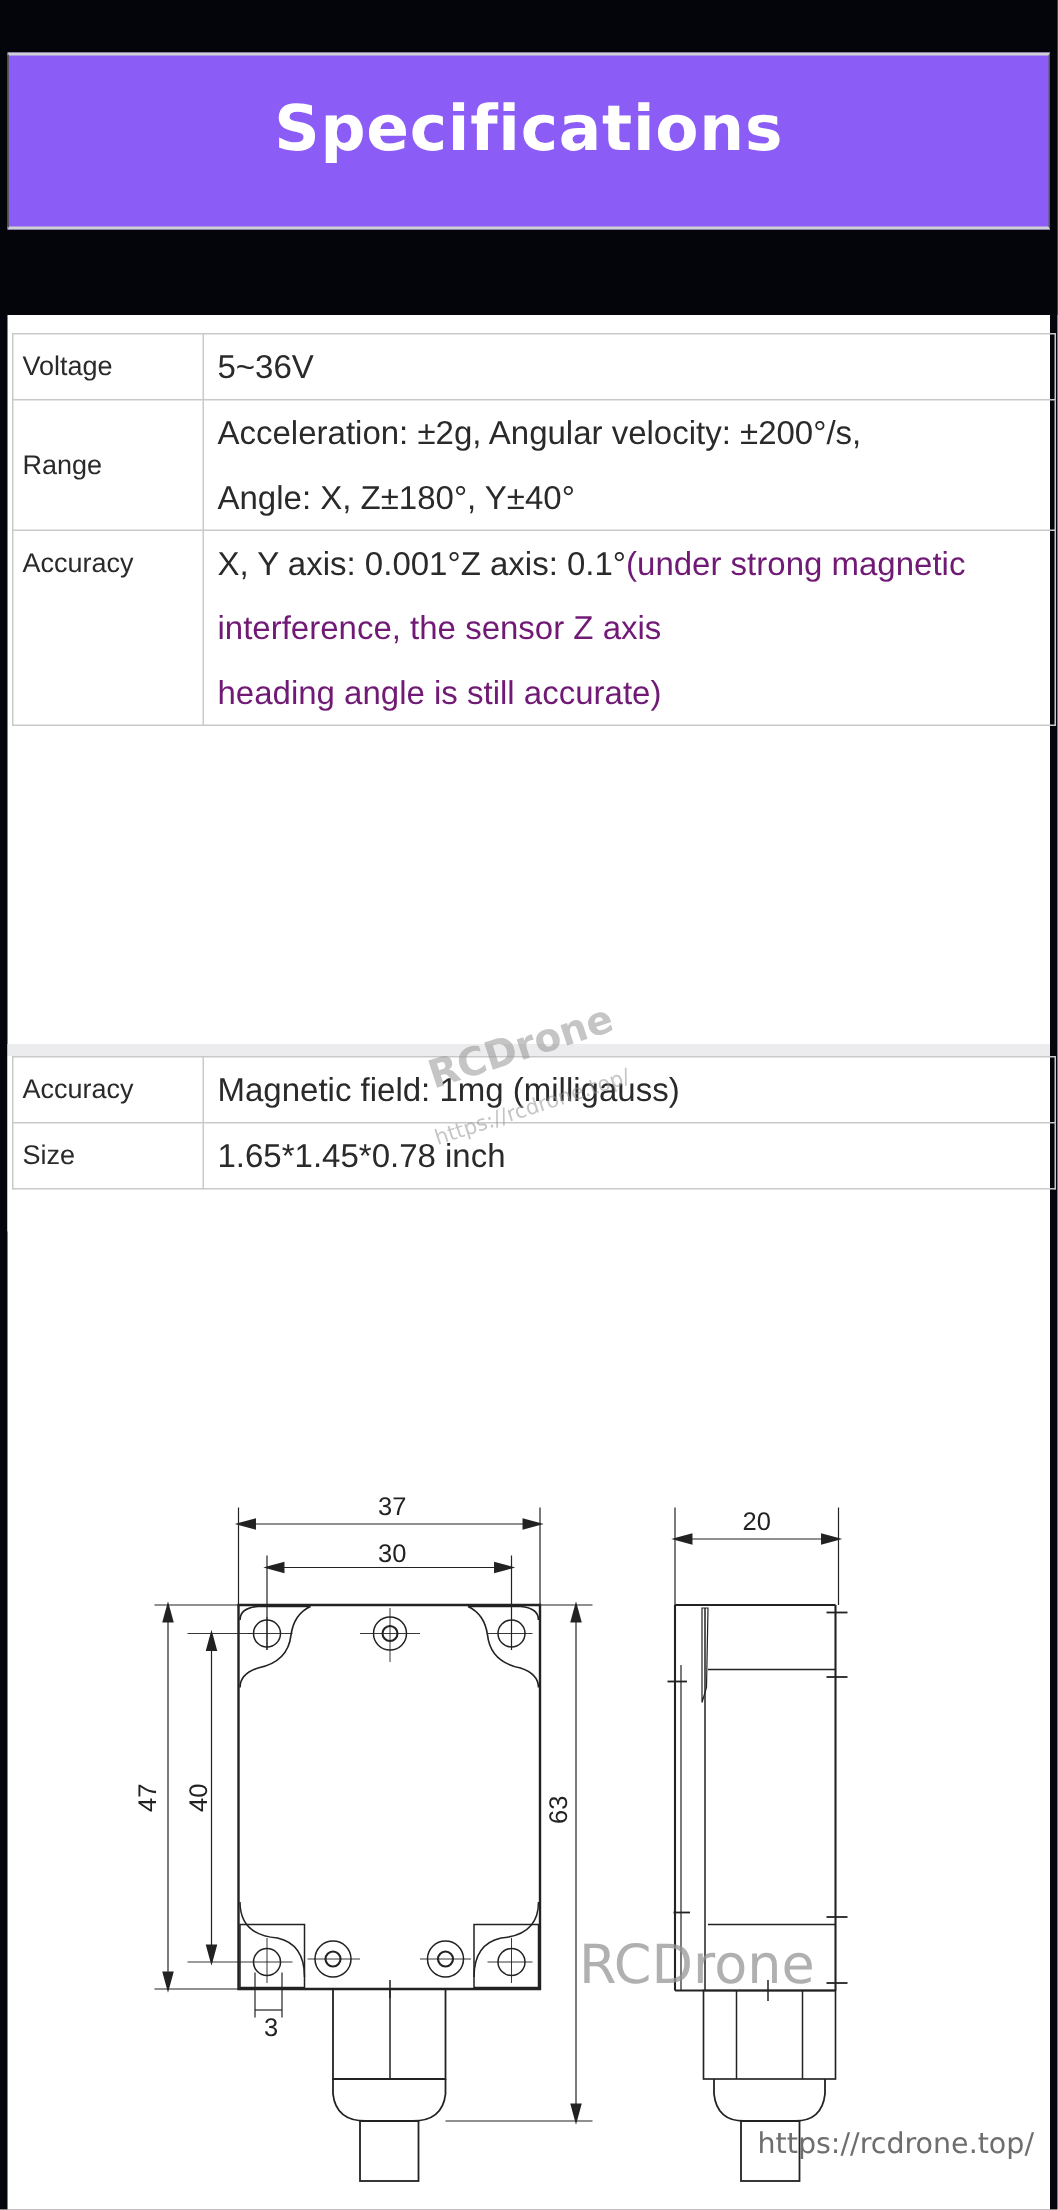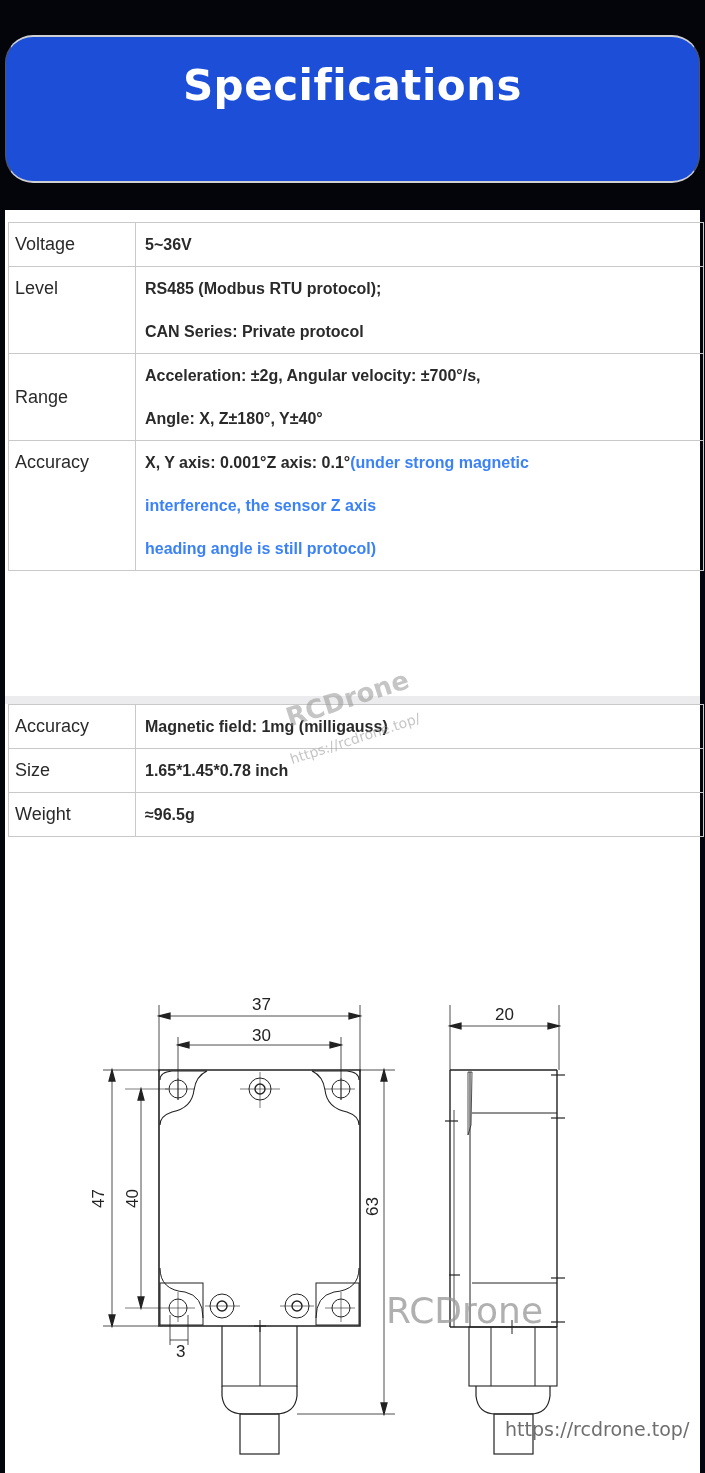--- a/index.html
+++ b/index.html
@@ -1,32 +1,32 @@
 <!DOCTYPE html>
 <html><head>
 <meta charset="utf-8">
 <style>
   html, body { margin:0; padding:0; }
   body { width:705px; height:1473px; background:#05050d; position:relative; overflow:hidden; font-family:"DejaVu Sans", sans-serif; }
   .header-band { position:absolute; left:0; top:0; width:705px; height:210px; background:#04040b; }
-  .title-box { position:absolute; left:5px; top:35px; width:695px; height:148px; background:#1d4ed8;
-    border-top:2px solid #cfd0d4; border-bottom:2px solid #cfd0d4; border-left:1px solid #55565b; border-right:1px solid #55565b; box-sizing:border-box;border-radius:28px; }
+  .title-box { position:absolute; left:5px; top:35px; width:695px; height:118px; background:#8b5cf6;
+    border-top:2px solid #cfd0d4; border-bottom:2px solid #cfd0d4; border-left:1px solid #55565b; border-right:1px solid #55565b; box-sizing:border-box; }
   .title-text { position:absolute; left:0; right:0; top:24px; text-align:center; color:#ffffff; font-family:"DejaVu Sans", sans-serif; font-weight:bold; font-size:42px; letter-spacing:0.5px; }
   .panel { position:absolute; left:5px; background:#ffffff; }
   .panel1 { top:210px; width:695px; height:611px; }
   .panel2 { top:704px; width:695px; height:769px; }
   .gap { position:absolute; left:5px; top:696px; width:695px; height:8px; background:#ececee; }
   table.spec { position:absolute; left:3px; border-collapse:collapse; width:696px; }
   .panel1 table.spec { top:12px; }
   .panel2 table.spec { top:0px; }
   table.spec td { border:1px solid #c9c9c9; vertical-align:top; color:#2a2a2a; }
   td.lbl { width:116px; font-family:"Liberation Sans", sans-serif; font-size:18px; padding:0 4px 0 6px; }
-  td.val { font-family:"Liberation Sans", sans-serif; font-size:16px; padding:0 8px 0 9px;font-weight:bold; }
+  td.val { font-family:"Liberation Sans", sans-serif; font-size:22px; padding:0 8px 0 9px; }
   .ln { display:block; height:43px; line-height:43px; white-space:nowrap; }
-  .red { color:#3b82f6; }
+  .red { color:#701a75; }
   .wm1 { position:absolute; left:282px; top:704px; color:rgba(150,150,150,0.55); font-family:"DejaVu Sans", sans-serif; font-weight:bold; font-size:26px; transform:rotate(-18deg); transform-origin:left top; }
   .wm2 { position:absolute; left:288px; top:752px; color:rgba(150,150,150,0.55); font-family:"DejaVu Sans", sans-serif; font-size:14px; transform:rotate(-18deg); transform-origin:left top; }
   .wm3 { position:absolute; left:386px; top:1290px; color:rgba(150,150,150,0.75); font-family:"DejaVu Sans", sans-serif; font-size:36px; }
   .wm4 { position:absolute; left:505px; top:1418px; color:#6e6e6e; font-family:"DejaVu Sans", sans-serif; font-size:19px; }
   svg.drawing { position:absolute; left:0; top:0; }
   .dimtxt { font-family:"Liberation Sans", sans-serif; font-size:17px; fill:#222; }
 </style>
 </head>
 <body>
 
@@ -41,45 +41,36 @@
     <tbody>
         <tr>
       <td class="lbl">
             <span class="ln">Voltage</span>
           </td>
       <td class="val">
             <span class="ln">5~36V</span>
           </td>
     </tr>
     <tr>
-      <td class="lbl">
-            <span class="ln">Level</span>
-          </td>
-      <td class="val">
-        <span class="ln">RS485 (Modbus RTU protocol);</span>
-        <span class="ln">CAN Series: Private protocol</span>
-      </td>
-    </tr>
-    <tr>
       <td class="lbl" style="vertical-align:middle">
             <span class="ln">Range</span>
           </td>
       <td class="val">
-        <span class="ln">Acceleration: ±2g, Angular velocity: ±700°/s,</span>
+        <span class="ln">Acceleration: ±2g, Angular velocity: ±200°/s,</span>
         <span class="ln">Angle: X, Z±180°, Y±40°</span>
       </td>
     </tr>
     <tr>
       <td class="lbl">
             <span class="ln">Accuracy</span>
           </td>
       <td class="val">
         <span class="ln"><span>X, Y axis: 0.001°Z axis: 0.1°</span><span class="red">(under strong magnetic</span></span>
         <span class="ln red">interference, the sensor Z axis</span>
-        <span class="ln red">heading angle is still protocol)</span>
+        <span class="ln red">heading angle is still accurate)</span>
       </td>
     </tr>
   </tbody>
     </table>
 </div>
 
 <div class="gap"></div>
 
 <div class="panel panel2">
   <table class="spec">
@@ -91,28 +82,20 @@
       <td class="val">
             <span class="ln">Magnetic field: 1mg (milligauss)</span>
           </td>
     </tr>
     <tr>
       <td class="lbl">
             <span class="ln">Size</span>
           </td>
       <td class="val">
             <span class="ln">1.65*1.45*0.78 inch</span>
-          </td>
-    </tr>
-    <tr>
-      <td class="lbl">
-            <span class="ln">Weight</span>
-          </td>
-      <td class="val">
-            <span class="ln">≈96.5g</span>
           </td>
     </tr>
   </tbody>
     </table>
 </div>
 
 <svg class="drawing" width="705" height="1473" stroke="#222" fill="none" stroke-width="1.3">
   <g>
 
     <line x1="159" y1="1005" x2="159" y2="1072" stroke-width="0.8"></line>

